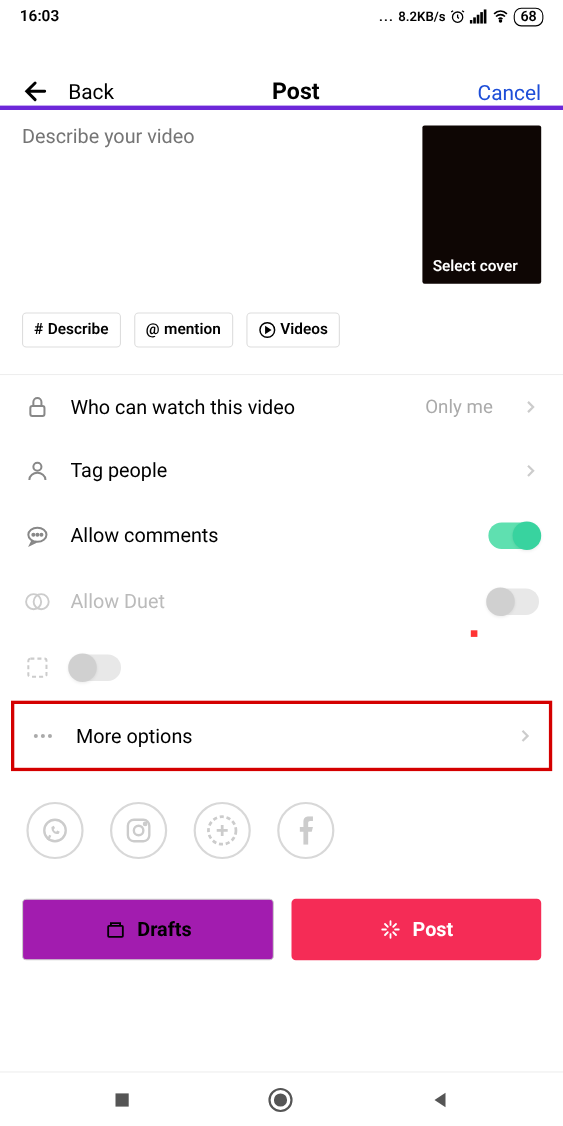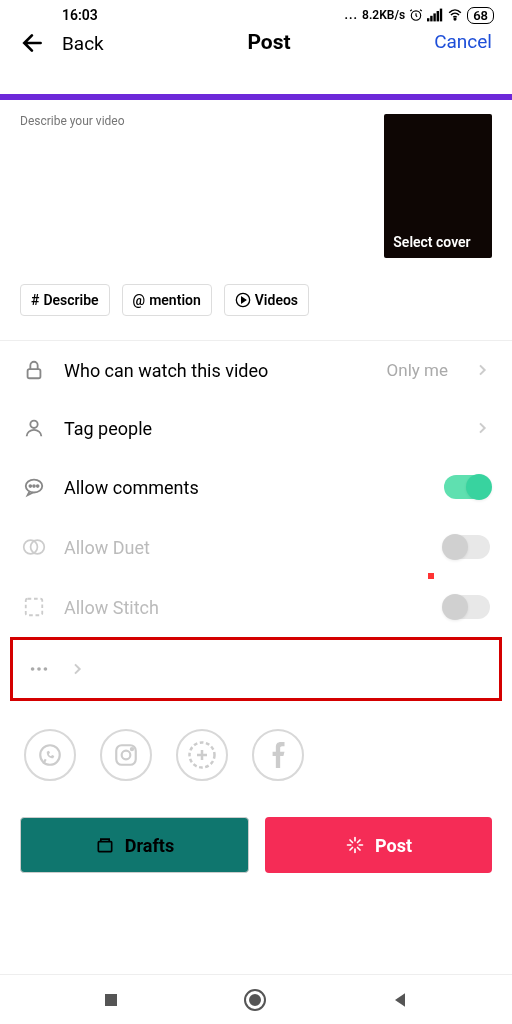--- a/index.html
+++ b/index.html
@@ -13,47 +13,46 @@
   }
   .status-bar {
     height: 30px;
     display: flex;
     align-items: center;
     justify-content: space-between;
     padding: 0 18px;
     font-size: 14px;
     font-weight: 600;
     color: #000;
-    margin-left: 44px;
   }
   .status-right { display: flex; align-items: center; gap: 4px; font-size: 12px; }
   .status-right svg { display: block; }
   .nav {
     height: 70px;
     display: flex;
-    align-items: flex-start;
+    align-items: flex-end;
     justify-content: space-between;
     padding: 0 20px;
-    border-bottom: 6px solid #6d28d9;
+    border-bottom: 4px solid #6d28d9;
   }
   .nav-left { display: flex; align-items: center; gap: 16px; }
   .nav-left svg { display:block; }
   .nav-back { font-size: 19px; color:#000; }
   .nav-title { font-size: 21px; font-weight: 700; color:#000; }
   .nav-cancel { font-size: 19px; color:#1d4ed8; }
   .compose {
     display: flex;
     padding: 14px 20px 20px 20px;
     gap: 12px;
   }
   .compose textarea {
     flex: 1;
     border: none;
     resize: none;
-    font-size: 12px;
+    font-size: 18px;
     color: #999;
     height: 120px;
     outline: none;
     font-family: inherit;
   }
   .cover {
     width: 108px;
     height: 144px;
     background: #0e0604;
     position: relative;
@@ -135,21 +134,21 @@
     flex: 1;
     height: 56px;
     border-radius: 4px;
     display:flex;
     align-items:center;
     justify-content:center;
     gap: 10px;
     font-size: 18px;
     font-weight: 700;
   }
-  .btn-outline { border: 1px solid #ccc; background:#0f766e; color:#000; }
+  .btn-outline { border: 1px solid #ccc; background:#a21caf; color:#000; }
   .btn-primary { background: #f52c56; color:#fff; border:none; }
   .sysnav {
     position: absolute;
     bottom: 0; left: 0; right: 0;
     height: 50px;
     border-top: 1px solid #eee;
     display:flex;
     align-items:center;
     justify-content:space-around;
     padding: 0 40px;
@@ -281,34 +280,34 @@
   <div style="position:relative;">
     <div class="red-dot" style="right:70px; top:-4px;"></div>
   </div>
 
   <div class="row disabled">
     <span class="row-icon">
       <svg width="22" height="22" viewBox="0 0 24 24" fill="none" stroke="#ccc" stroke-width="2" stroke-dasharray="4 3">
           <rect x="3" y="3" width="18" height="18" rx="2"></rect>
         </svg>
     </span>
-    <span class="row-label">Allow Stitch</span>
     <div class="toggle off">
         <div class="knob"></div>
       </div>
   </div>
 
   <div class="row highlight">
     <span class="row-icon">
       <svg width="22" height="22" viewBox="0 0 24 24" fill="#aaa">
           <circle cx="5" cy="12" r="2"></circle>
           <circle cx="12" cy="12" r="2"></circle>
           <circle cx="19" cy="12" r="2"></circle>
         </svg>
     </span>
+    <span class="row-label">More options</span>
     <svg class="chevron" width="16" height="16" viewBox="0 0 24 24" fill="none" stroke="#ccc" stroke-width="3">
         <path d="M9 5l7 7-7 7"></path>
       </svg>
   </div>
 
 </div>
 
 <div class="share-row">
   <div class="share-icon">
     <svg width="26" height="26" viewBox="0 0 24 24" fill="none" stroke="#ccc" stroke-width="2">

